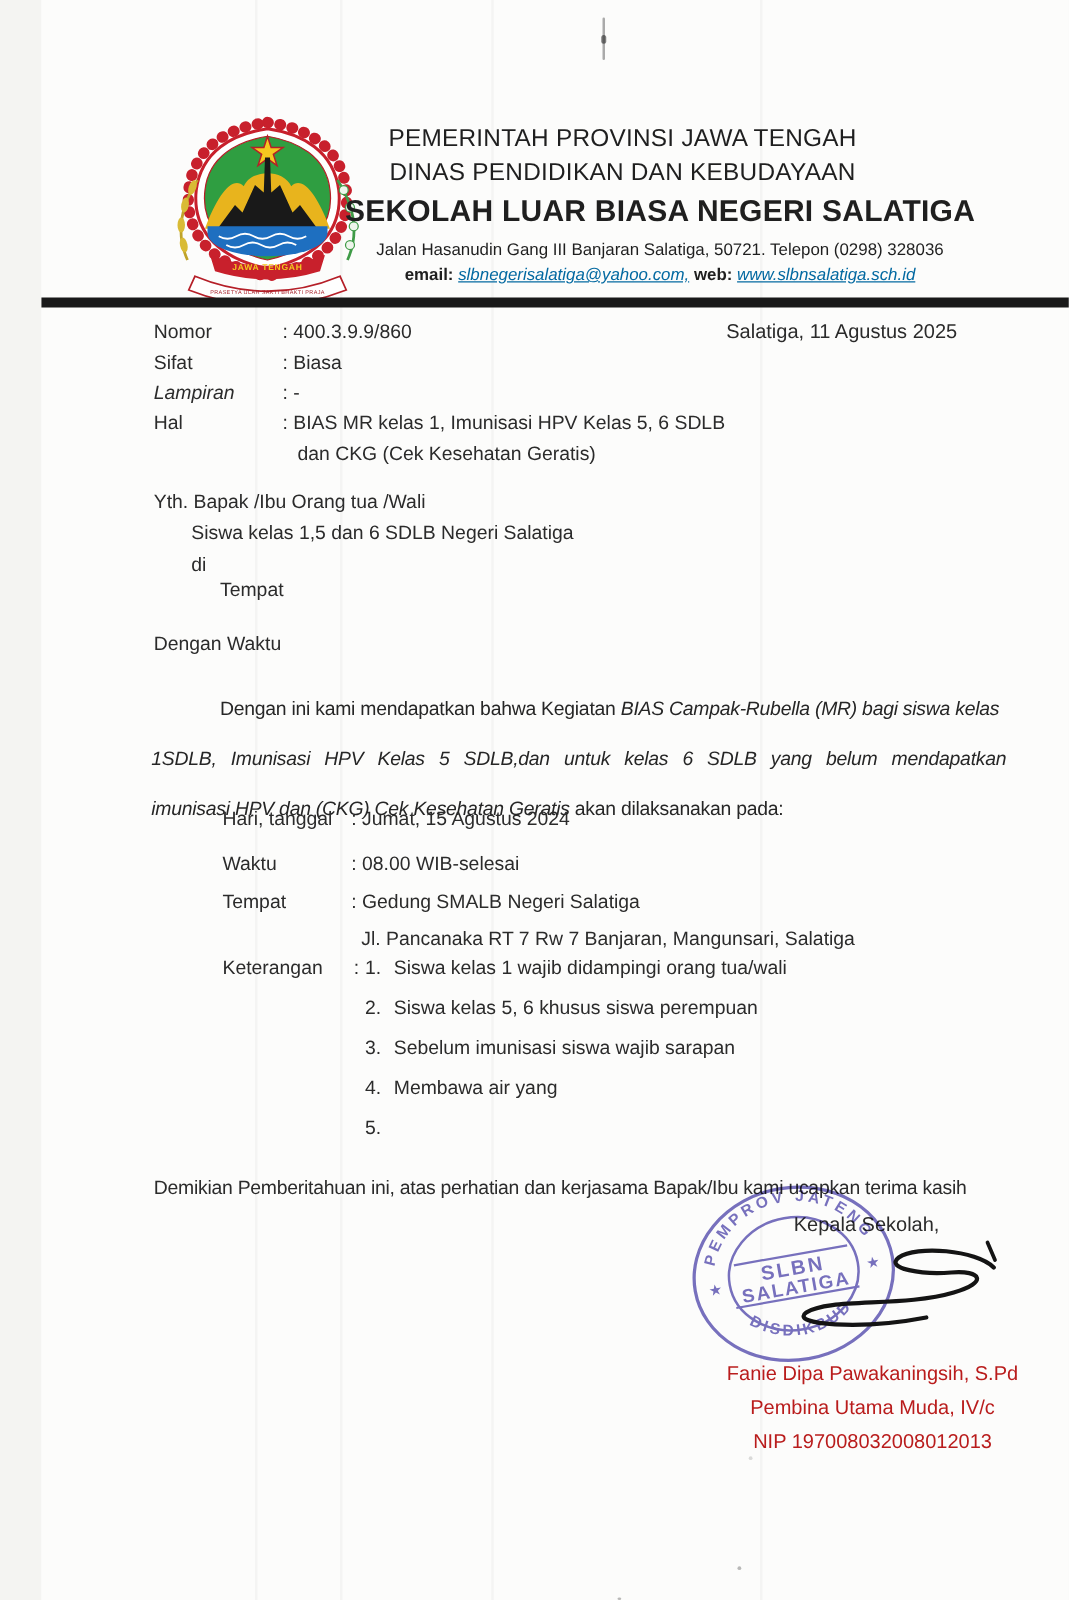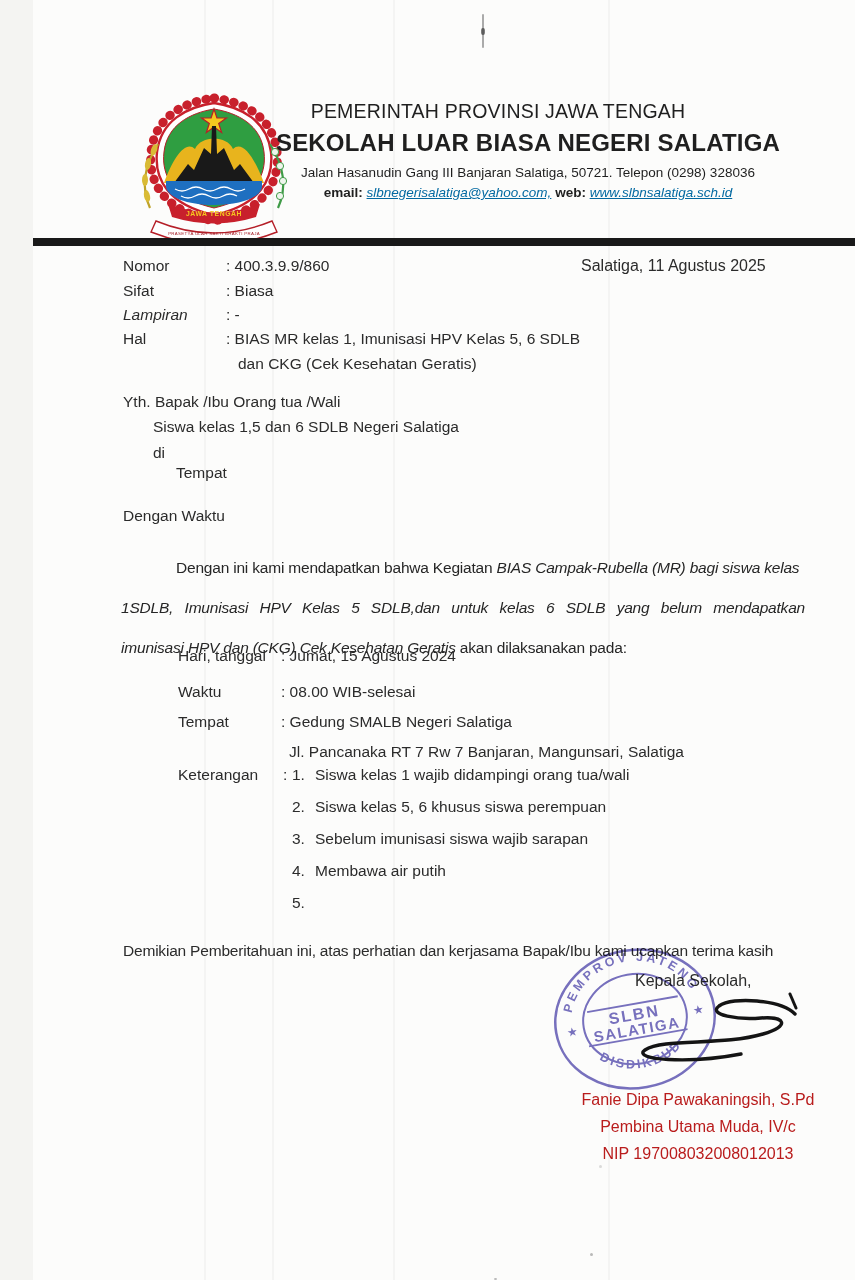--- a/index.html
+++ b/index.html
@@ -79,20 +79,21 @@
     <ellipse cx="19" cy="104" rx="3" ry="6" fill="#d9bb35" transform="rotate(-12 19 104)"></ellipse>
     <path d="M142,52 C156,74 159,96 150,116" stroke="#3f9b47" stroke-width="2.2" fill="none"></path>
     <circle cx="147" cy="60" r="3.6" fill="#eef5ec" stroke="#3f9b47" stroke-width="1"></circle>
     <circle cx="152" cy="74" r="3.6" fill="#eef5ec" stroke="#3f9b47" stroke-width="1"></circle>
     <circle cx="155" cy="89" r="3.6" fill="#eef5ec" stroke="#3f9b47" stroke-width="1"></circle>
     <circle cx="152" cy="104" r="3.6" fill="#eef5ec" stroke="#3f9b47" stroke-width="1"></circle>
   </svg>
 
   <div class="hdr">
     <div class="hdr1">PEMERINTAH PROVINSI JAWA TENGAH</div>
+    <div class="hdr2">DINAS PENDIDIKAN DAN KEBUDAYAAN</div>
     <div class="hdr3">SEKOLAH LUAR BIASA NEGERI SALATIGA</div>
     <div class="hdr4">Jalan Hasanudin Gang III Banjaran Salatiga, 50721. Telepon (0298) 328036</div>
     <div class="hdr5"><b>email:</b>
       <span class="lnk">slbnegerisalatiga@yahoo.com,</span>
       <b>web:</b>
       <span class="lnk">www.slbnsalatiga.sch.id</span>
     </div>
   </div>
   <div class="rule"></div>
 
@@ -130,21 +131,21 @@
 
   <div class="abs" style="left:145px;top:765px;">Keterangan</div>
   <div class="abs" style="left:250px;top:765px;">:</div>
   <div class="abs" style="left:259px;top:765px;">1.</div>
   <div class="abs" style="left:282px;top:765px;">Siswa kelas 1 wajib didampingi orang tua/wali</div>
   <div class="abs" style="left:259px;top:797px;">2.</div>
   <div class="abs" style="left:282px;top:797px;">Siswa kelas 5, 6 khusus siswa perempuan</div>
   <div class="abs" style="left:259px;top:829px;">3.</div>
   <div class="abs" style="left:282px;top:829px;">Sebelum imunisasi siswa wajib sarapan</div>
   <div class="abs" style="left:259px;top:861px;">4.</div>
-  <div class="abs" style="left:282px;top:861px;">Membawa air putih</div>
+  <div class="abs" style="left:282px;top:861px;">Membawa air yang</div>
   <div class="abs" style="left:259px;top:893px;">5.</div>
 
   <div class="abs" style="left:90px;top:941px;letter-spacing:-.2px;z-index:2;">Demikian Pemberitahuan ini, atas perhatian dan kerjasama Bapak/Ibu kami ucapkan terima kasih</div>
   <div class="abs" style="left:602px;top:971px;font-size:16px;z-index:2;">Kepala Sekolah,</div>
 
   <svg class="stamp" viewBox="0 0 168 146" style="z-index:3;" aria-hidden="true">
     <ellipse cx="84" cy="73" rx="80" ry="69" fill="none" stroke="#5a52b2" stroke-width="2.6"></ellipse>
     <ellipse cx="84" cy="73" rx="52" ry="45" fill="none" stroke="#5a52b2" stroke-width="2"></ellipse>
     <line x1="38" y1="58" x2="130" y2="58" stroke="#5a52b2" stroke-width="1.8"></line>
     <line x1="34" y1="92" x2="134" y2="92" stroke="#5a52b2" stroke-width="1.8"></line>

